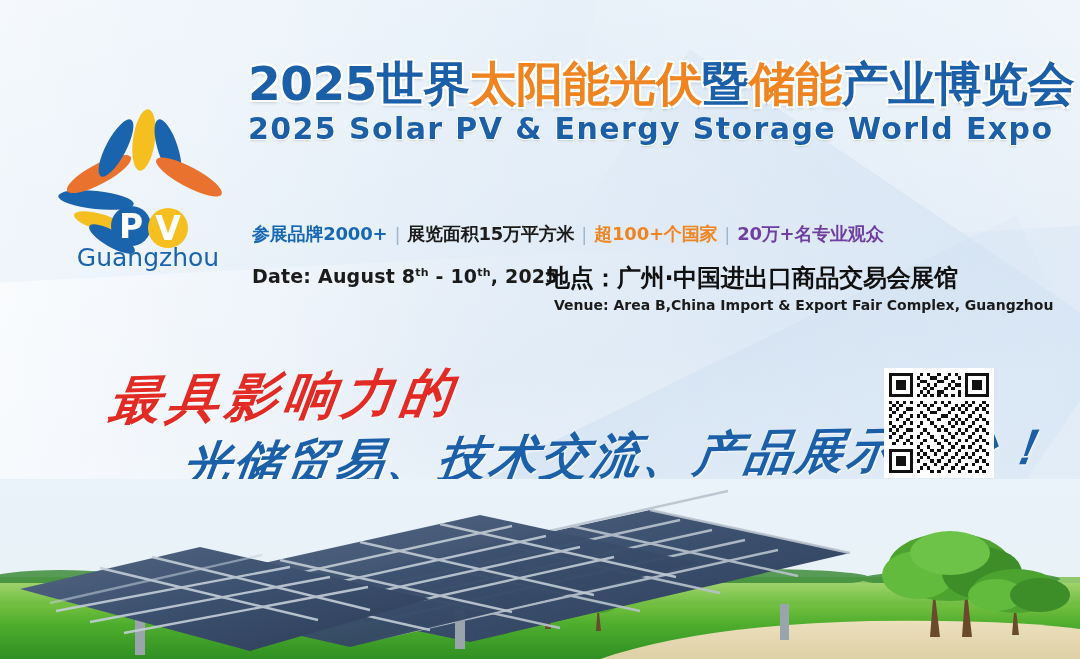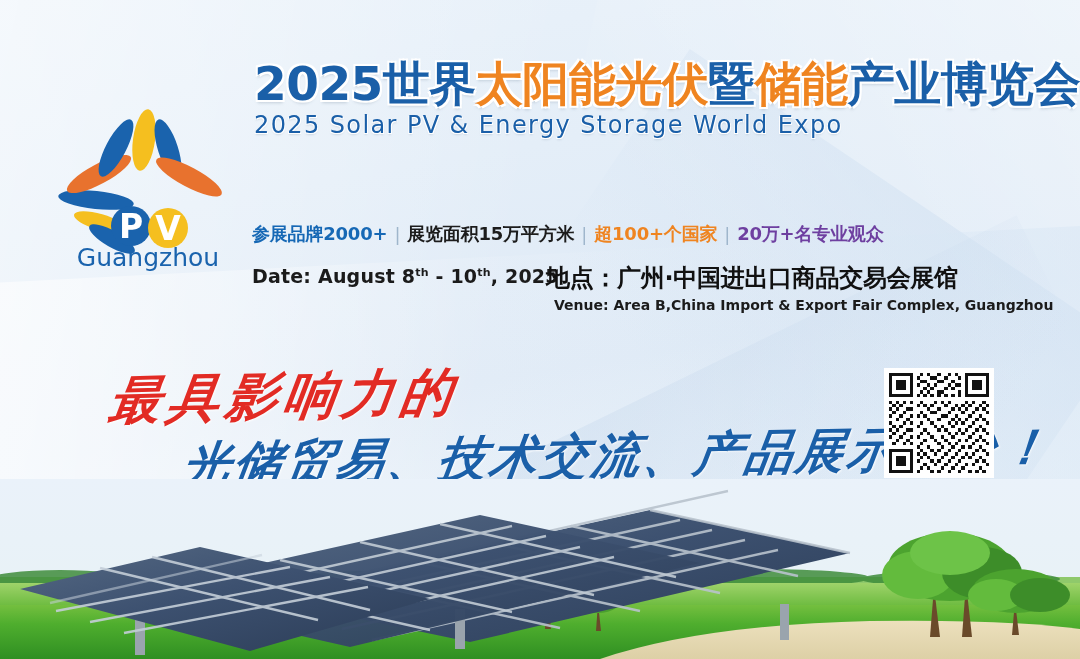--- a/index.html
+++ b/index.html
@@ -40,36 +40,36 @@
     top:330px; left:520px; width:620px; height:420px;
     background:linear-gradient(150deg,rgba(198,216,236,.45),rgba(255,255,255,0) 62%);
     transform:rotate(-26deg);
   }
 
   
   .logo { position:absolute; left:56px; top:96px; width:180px; height:175px; }
   .logo svg { width:100%; height:100%; display:block; }
 
   
-  .title-block { position:absolute; left:254px; top:60px; width:800px; }
+  .title-block { position:absolute; left:248px; top:60px; width:800px;text-align:center; }
 
   .title-cn {
     font-size:47px; font-weight:bold; line-height:1.04;
     letter-spacing:-0.5px; white-space:nowrap;
     font-family:"DejaVu Sans","Liberation Sans",sans-serif;
     text-shadow:
       2px 2px 0 #ffffff, -2px 2px 0 #ffffff, 2px -2px 0 #ffffff, -2px -2px 0 #ffffff,
       0 3px 3px rgba(120,140,160,.35);
   }
   .t-blue { color:#1a5fa8; }
   .t-orange { color:#ef8420; }
 
   .title-en {
     margin-top:2px;
-    font-size:24px; font-weight:normal; color:#1a5fa8;
+    font-size:30px; font-weight:bold; color:#1a5fa8;
     letter-spacing:1.4px; white-space:nowrap;
     font-family:"DejaVu Sans","Liberation Sans",sans-serif;
     text-shadow:1px 1px 0 #fff,-1px 1px 0 #fff,0 2px 2px rgba(120,140,160,.25);
   }
   .title-cn2 {
     margin-top:4px;
     font-size:30px; font-weight:bold; color:#1a5fa8;
     letter-spacing:0px; white-space:nowrap;
     font-family:"DejaVu Sans","Liberation Sans",sans-serif;
     text-shadow:1px 1px 0 #fff,-1px 1px 0 #fff;

